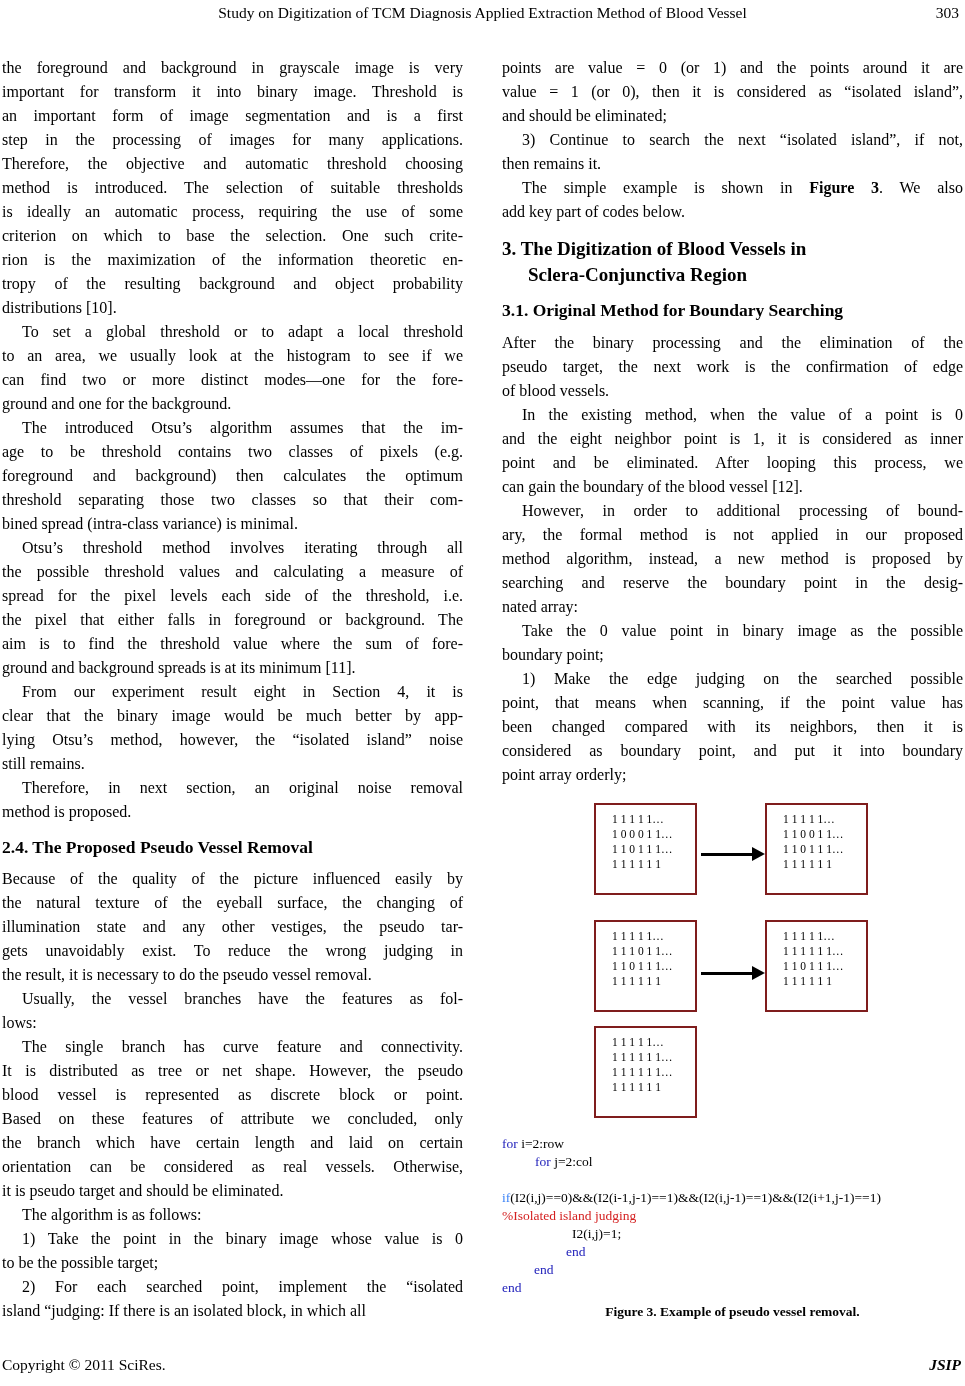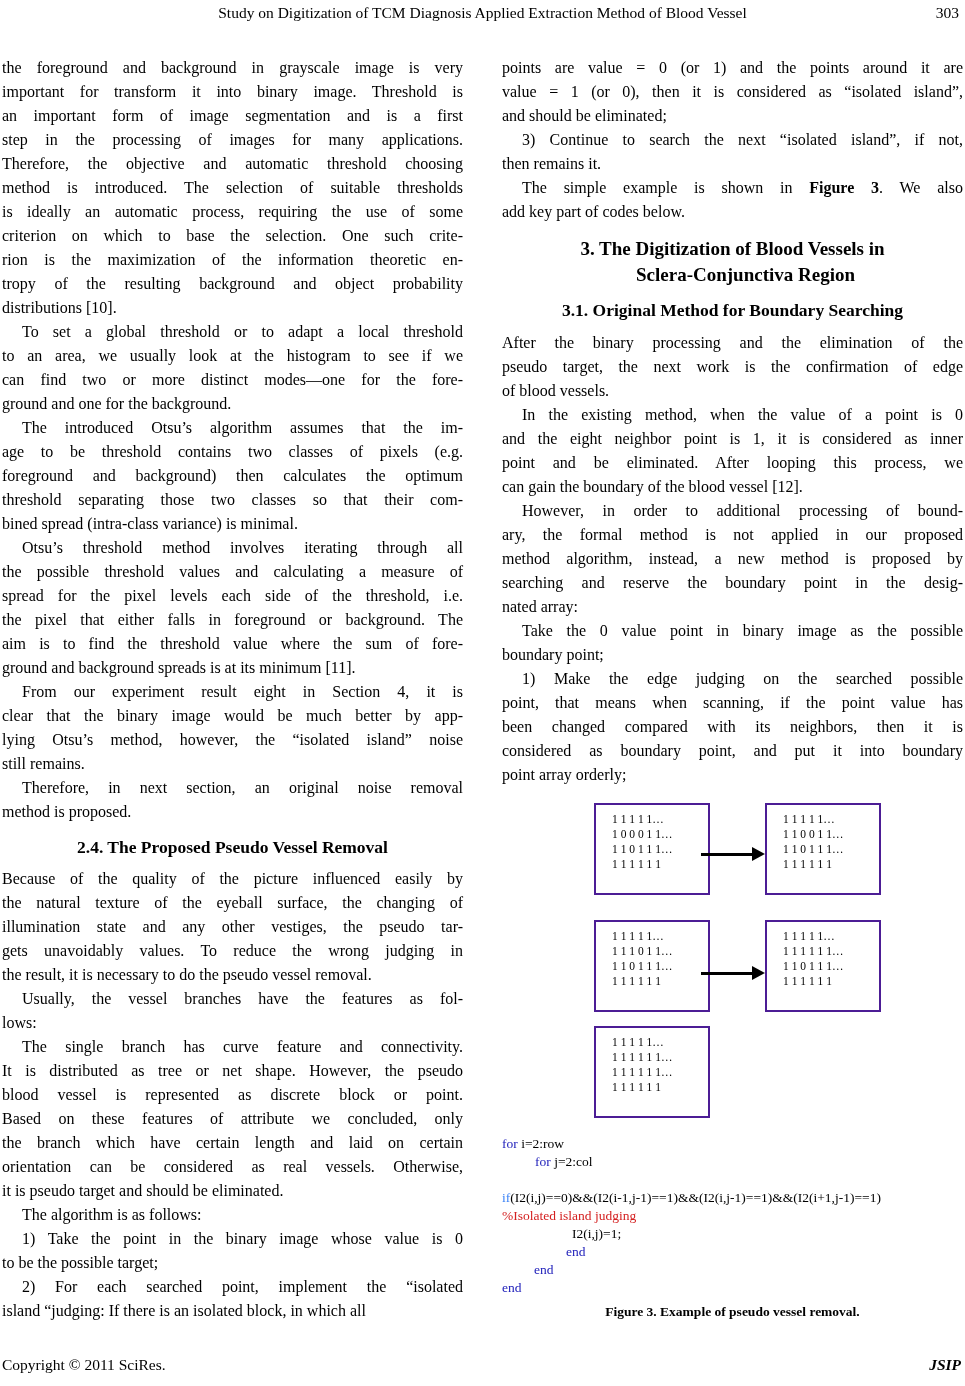--- a/index.html
+++ b/index.html
@@ -11,23 +11,23 @@
   .col-left{left:2px;}
   .col-right{left:502px;}
   .para{margin:0;}
   .line{text-align:justify;text-align-last:justify;}
   .line.last{text-align-last:left;}
   .line.ind{text-indent:20px;}
   .h24{font-weight:bold;font-size:17.5px;line-height:25px;margin:11px 0 7px;}
   .h31{font-weight:bold;font-size:17.5px;line-height:25px;margin:10px 0 8px;}
   .h3big{font-weight:bold;font-size:19px;line-height:26px;margin:12px 0 6px;}
   .h3big .hl2{padding-left:26px;}
-  .hline{text-align:center;}
+  .hline{text-align:left;}
   .fig{position:relative;height:316px;margin-top:16px;}
-  .mbox{position:absolute;width:116px;height:92px;border:2px solid #4c1d95;box-sizing:border-box;background:#fff;}
+  .mbox{position:absolute;width:103px;height:92px;border:2px solid #7f1d1d;box-sizing:border-box;background:#fff;}
   .mbox-inner{padding:7px 0 0 16px;}
   .mline{font-size:11.5px;line-height:15px;white-space:pre;}
   .arrow{position:absolute;height:14px;}
   .arrow .shaft{position:absolute;left:0;top:6px;height:3px;background:#000;}
   .arrow .head{position:absolute;right:0;top:0;width:0;height:0;
                border-left:13px solid #000;border-top:7px solid transparent;border-bottom:7px solid transparent;}
   .code{margin-top:16px;font-size:13.5px;line-height:18px;}
   .cline{white-space:pre;min-height:18px;}
   .caption{text-align:center;font-weight:bold;font-size:13.5px;line-height:17px;margin-top:6px;}
   .footer-left{position:absolute;left:2px;top:1356px;font-size:15.5px;}
@@ -86,21 +86,21 @@
         <div class="line ind">Therefore, in next section, an original noise removal</div>
         <div class="line last">method is proposed.</div>
       </div>
       <div class="h24">
         <div class="hline">2.4. The Proposed Pseudo Vessel Removal</div>
       </div>
       <div class="para">
         <div class="line">Because of the quality of the picture influenced easily by</div>
         <div class="line">the natural texture of the eyeball surface, the changing of</div>
         <div class="line">illumination state and any other vestiges, the pseudo tar-</div>
-        <div class="line">gets unavoidably values. To reduce the wrong judging in</div>
+        <div class="line">gets unavoidably exist. To reduce the wrong judging in</div>
         <div class="line last">the result, it is necessary to do the pseudo vessel removal.</div>
       </div>
       <div class="para">
         <div class="line ind">Usually, the vessel branches have the features as fol-</div>
         <div class="line last">lows:</div>
       </div>
       <div class="para">
         <div class="line ind">The single branch has curve feature and connectivity.</div>
         <div class="line">It is distributed as tree or net shape. However, the pseudo</div>
         <div class="line">blood vessel is represented as discrete block or point.</div>

